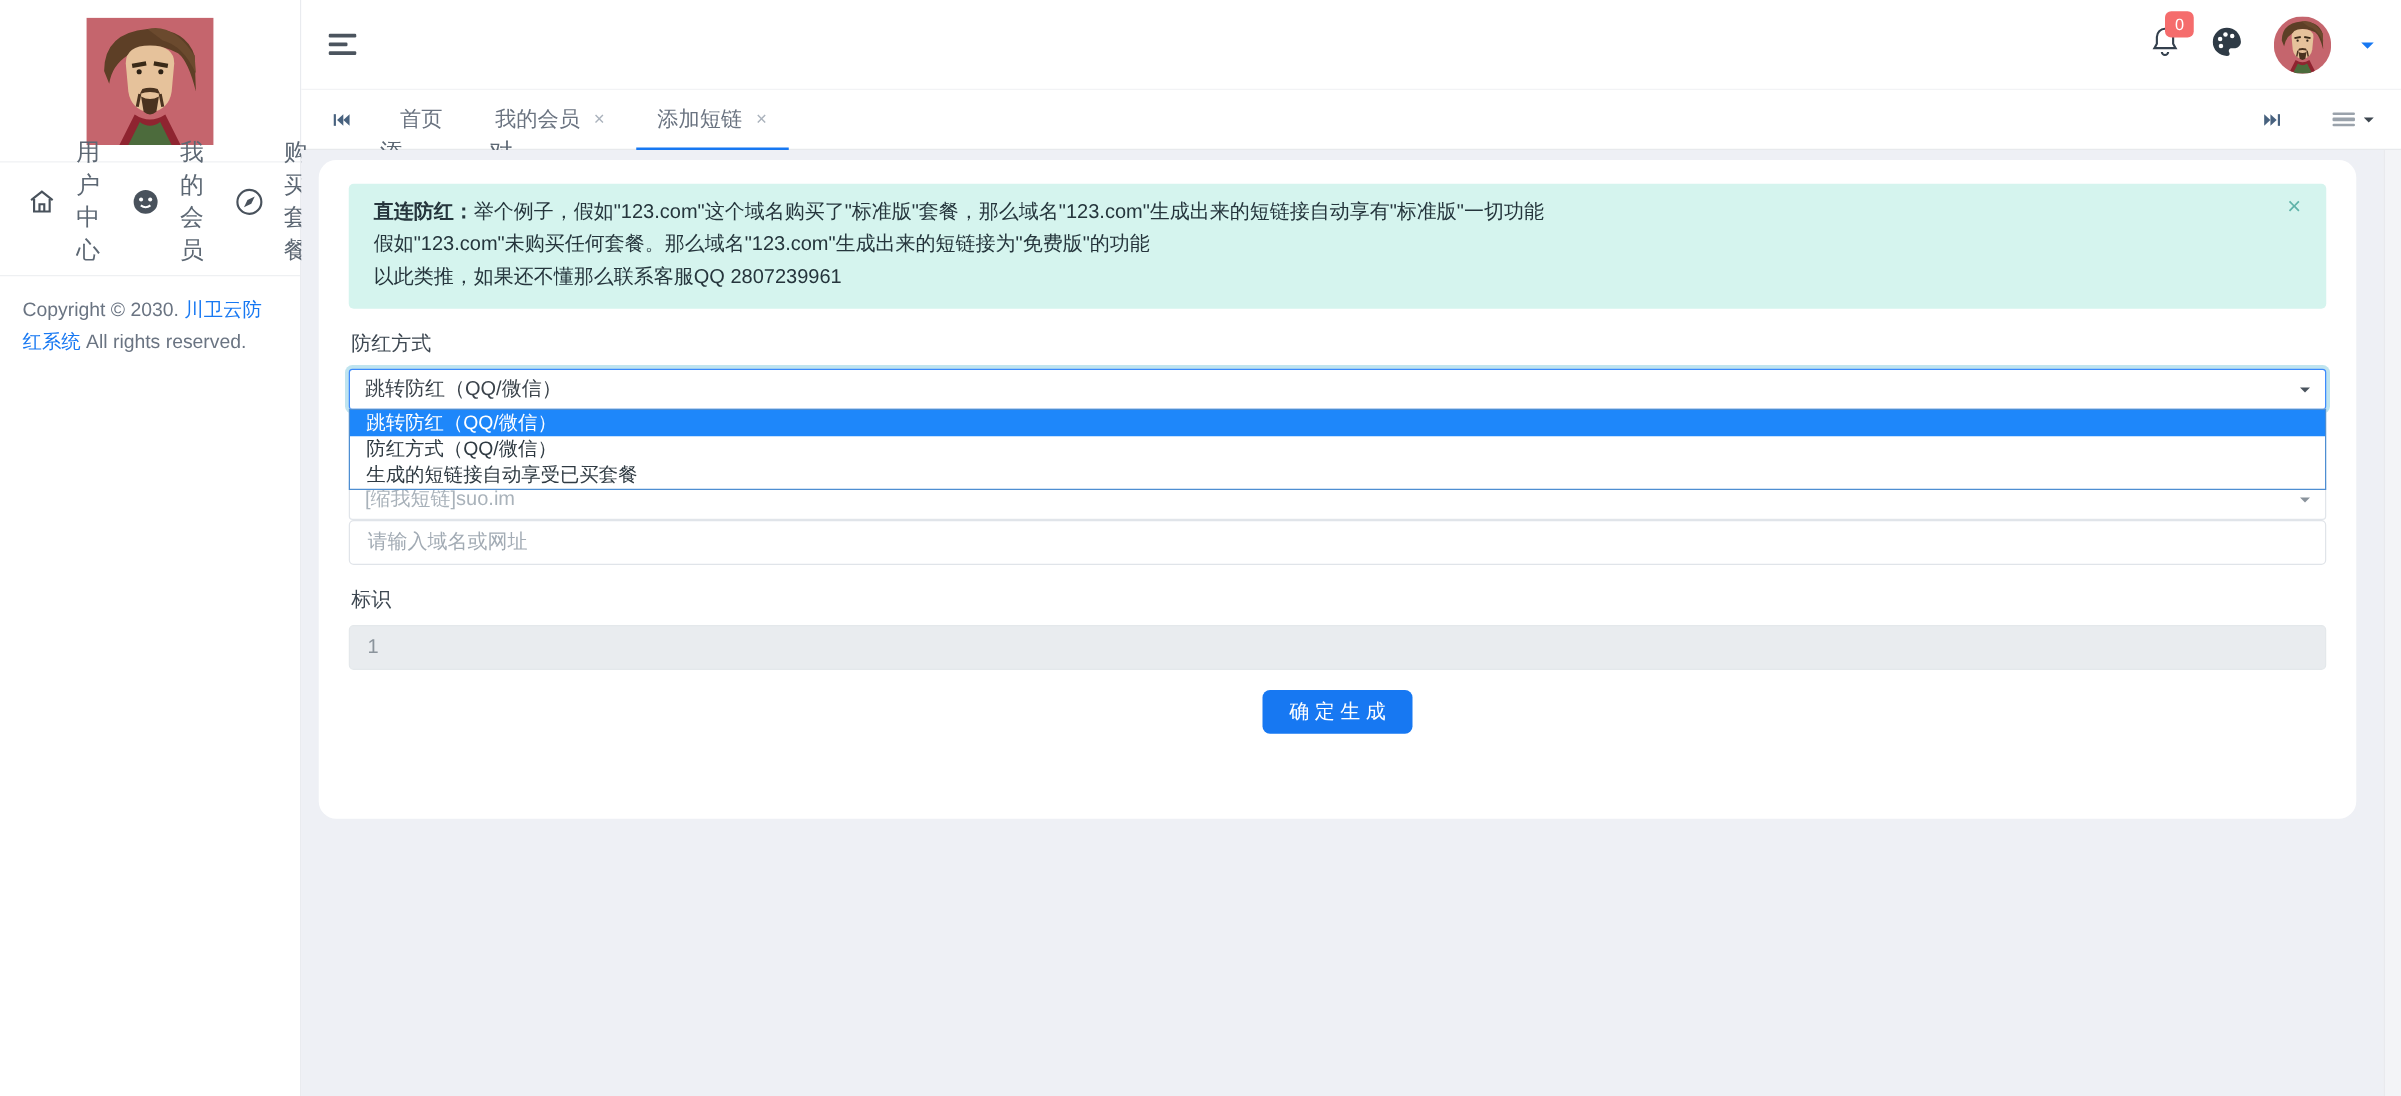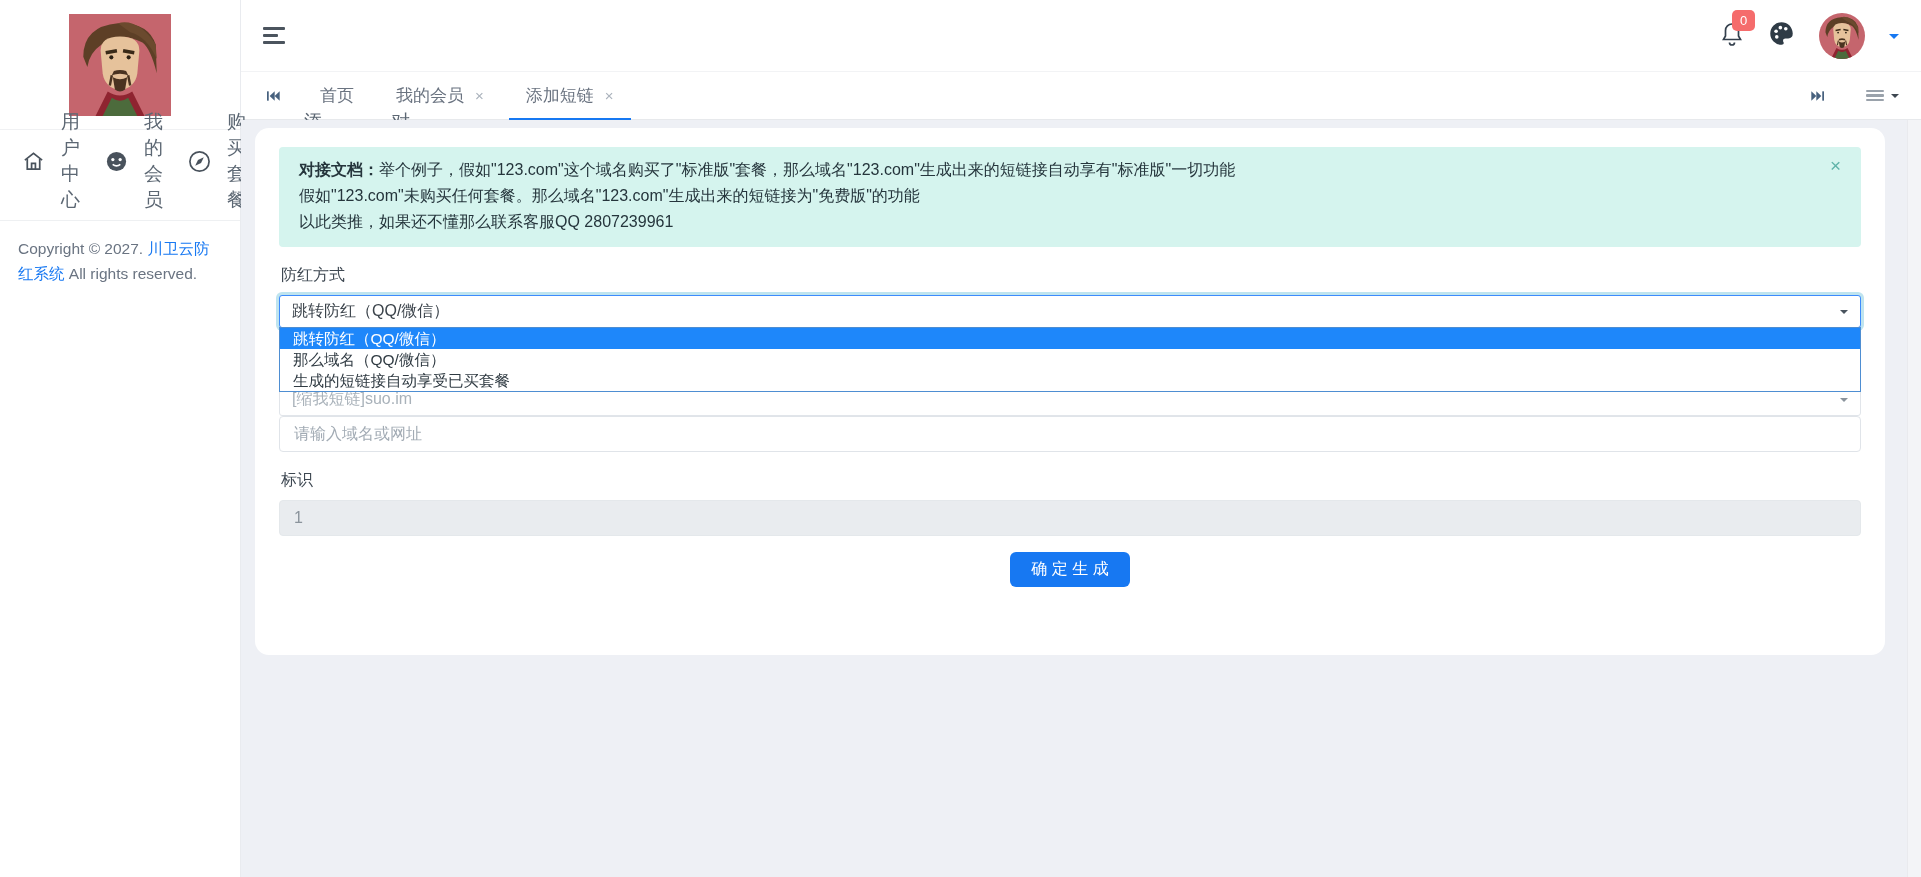--- a/index.html
+++ b/index.html
@@ -147,21 +147,21 @@
             <rect x="3" y="14" width="5" height="7" rx="1"></rect>
             <rect x="9.5" y="9" width="5" height="12" rx="1"></rect>
             <rect x="16" y="4" width="5" height="17" rx="1"></rect>
           </svg>
       </span>
       <span>对接文档</span>
     </div>
   </nav>
 
   <div class="sidebar-footer">
-    <span>Copyright © 2027. </span><a>川卫云防红系统</a><span> All rights reserved.</span>
+    <span>Copyright © 2030. </span><a>川卫云防红系统</a><span> All rights reserved.</span>
   </div>
 </aside>
 
 <div class="main">
 
   <header class="header">
     <div class="hamburger">
         <span></span>
         <span></span>
         <span></span>
@@ -229,35 +229,35 @@
           </span>
         <span class="caret-dark"></span>
       </div>
     </div>
   </div>
 
   <div class="content">
     <div class="card">
 
       <div class="alert">
-        <div><b>对接文档：</b><span>举个例子，假如"123.com"这个域名购买了"标准版"套餐，那么域名"123.com"生成出来的短链接自动享有"标准版"一切功能</span></div>
+        <div><b>直连防红：</b><span>举个例子，假如"123.com"这个域名购买了"标准版"套餐，那么域名"123.com"生成出来的短链接自动享有"标准版"一切功能</span></div>
         <div>假如"123.com"未购买任何套餐。那么域名"123.com"生成出来的短链接为"免费版"的功能</div>
         <div>以此类推，如果还不懂那么联系客服QQ 2807239961</div>
         <span class="alert-close"></span>
       </div>
 
       <div class="form-label">防红方式</div>
       <div class="select-stack">
         <div class="select focused">
           <span>跳转防红（QQ/微信）</span>
           <span class="select-caret"></span>
         </div>
         <div class="dropdown">
           <div class="dropdown-option selected">跳转防红（QQ/微信）</div>
-          <div class="dropdown-option">那么域名（QQ/微信）</div>
+          <div class="dropdown-option">防红方式（QQ/微信）</div>
           <div class="dropdown-option">生成的短链接自动享受已买套餐</div>
         </div>
         <div class="select ghost">
           <span>[缩我短链]suo.im</span>
           <span class="select-caret"></span>
         </div>
       </div>
 
       <input class="tinput" type="text" placeholder="请输入域名或网址" style="">
 

